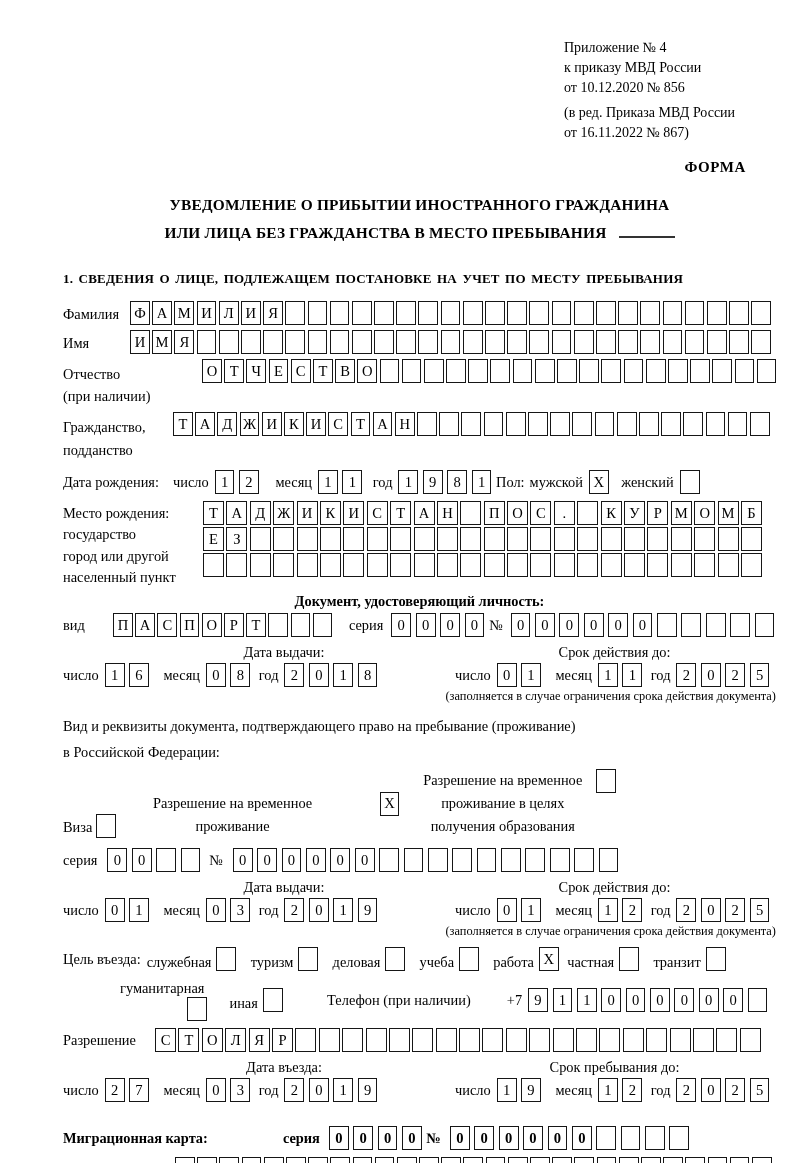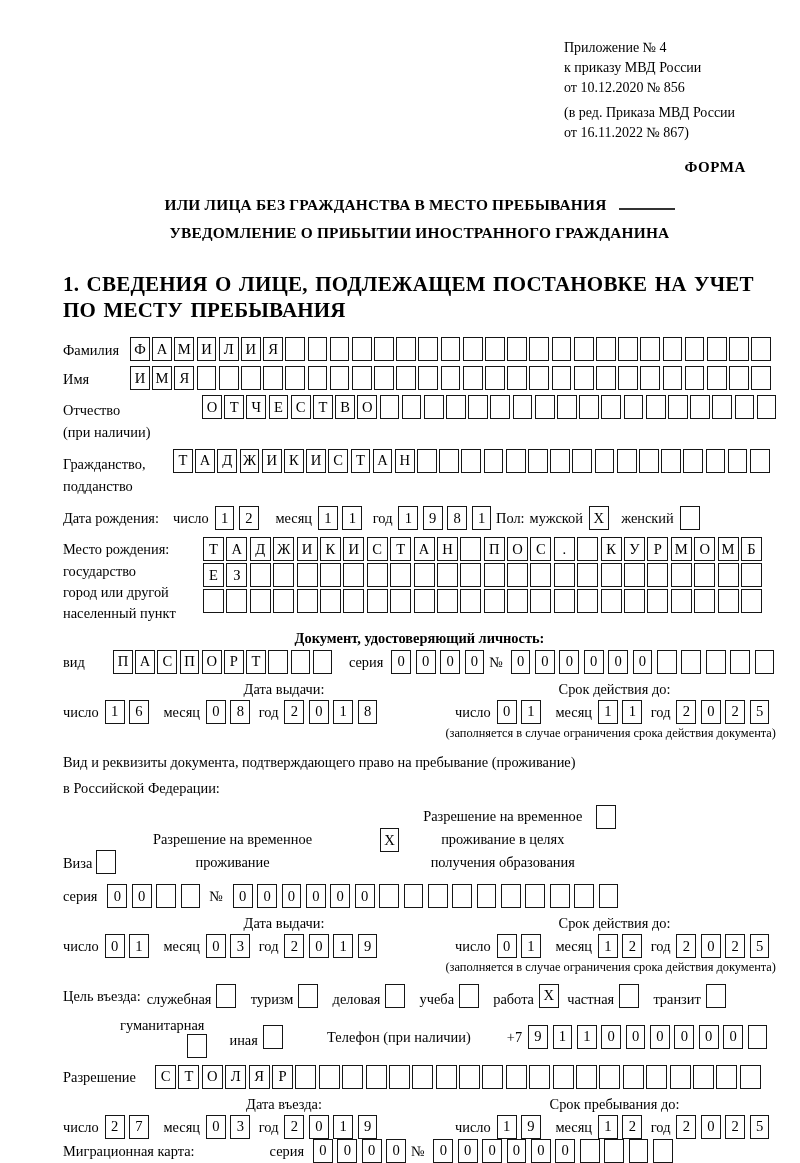--- a/index.html
+++ b/index.html
@@ -10,21 +10,21 @@
     font-family:"Liberation Serif","DejaVu Serif",serif;
     font-size:14.4px;line-height:1.25;
   }
   
   .hdr-note{width:190px;margin-left:auto;margin-right:22px;font-size:14px;line-height:1.42;}
   .hdr-note .amend{margin-top:5px;}
   .forma{text-align:right;margin-right:30px;margin-top:16px;font-weight:bold;font-size:15px;letter-spacing:.6px;}
   
   .title{ text-align:center;font-weight:bold;font-size:15.4px;line-height:1.8;margin-top:14px;letter-spacing:.2px;}
   .blank-line{display:inline-block;width:56px;height:1em;border-bottom:2px solid #333;margin-left:12px;vertical-align:baseline;}
-  .sec-head{font-weight:bold;font-size:21px;margin-top:24px;letter-spacing:.2px;word-spacing:2px;}
+  .sec-head{font-weight:bold;font-size:13px;margin-top:24px;letter-spacing:.2px;word-spacing:2px;}
   
   .frow{display:flex;align-items:flex-start;margin-top:5px;}
   .vcenter{align-items:center;}
   .flabel{flex:none;padding-top:4px;}
   .w67{width:67px;} .w50{width:50px;} .w92{width:92px;} .w110{width:110px;} .w139{width:139px;} .w140{width:140px;} .w112{width:112px;}
   .lbl2{line-height:1.55;}
   .boxes{display:inline-flex;flex:none;}
   .box{
     display:inline-flex;align-items:center;justify-content:center;flex:none;
     width:19.8px;height:24px;box-sizing:border-box;border:1.6px solid #161616;
@@ -66,22 +66,22 @@
   <div class="hdr-note">
     <div>Приложение № 4</div>
     <div>к приказу МВД России</div>
     <div>от 10.12.2020 № 856</div>
     <div class="amend">(в ред. Приказа МВД России</div>
     <div>от 16.11.2022 № 867)</div>
   </div>
   <div class="forma">ФОРМА</div>
 
   <div class="title">
+    <div>УВЕДОМЛЕНИЕ О ПРИБЫТИИ ИНОСТРАННОГО ГРАЖДАНИНА</div>
     <div><span>ИЛИ ЛИЦА БЕЗ ГРАЖДАНСТВА В МЕСТО ПРЕБЫВАНИЯ</span><span class="blank-line"></span></div>
-    <div>УВЕДОМЛЕНИЕ О ПРИБЫТИИ ИНОСТРАННОГО ГРАЖДАНИНА</div>
   </div>
 
   <div class="sec-head">1. СВЕДЕНИЯ О ЛИЦЕ, ПОДЛЕЖАЩЕМ ПОСТАНОВКЕ НА УЧЕТ ПО МЕСТУ ПРЕБЫВАНИЯ</div>
 
   <div class="frow" style="margin-top:14px;">
     <div class="flabel w67">Фамилия</div>
     <div class="boxes">
         <span class="box">Ф</span>
         <span class="box">А</span>
         <span class="box">М</span>
@@ -676,21 +676,21 @@
         <span class="boxes sp">
             <span class="box">2</span>
             <span class="box">0</span>
             <span class="box">2</span>
             <span class="box">5</span>
           </span>
       </div>
     </div>
   </div>
 
-  <div class="frow vcenter" style="margin-top:0;">
+  <div class="frow vcenter" style="margin-top:24px;font-weight:bold;">
     <span>Миграционная карта:</span>
     <span class="ml75" style="margin-right:9px;">серия</span>
     <span class="boxes sp">
         <span class="box">0</span>
         <span class="box">0</span>
         <span class="box">0</span>
         <span class="box">0</span>
       </span>
     <span style="margin-right:9px;">№</span>
     <span class="boxes sp">

